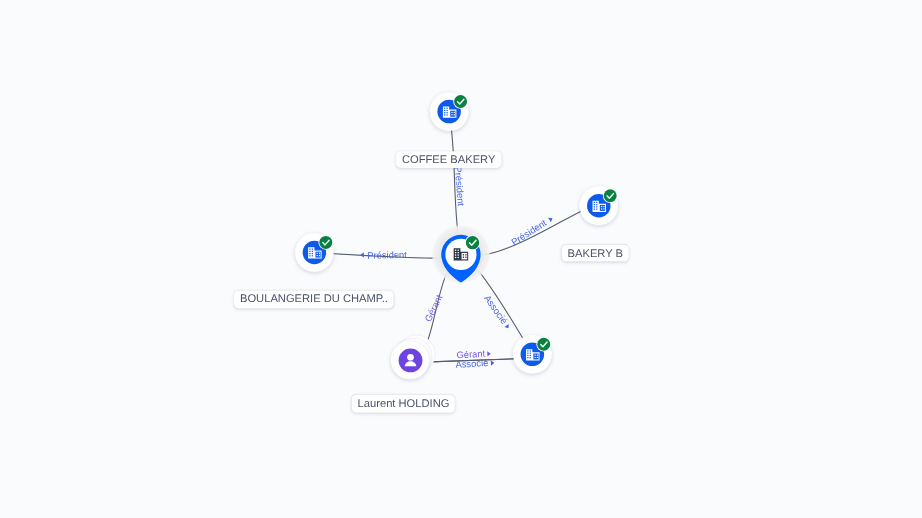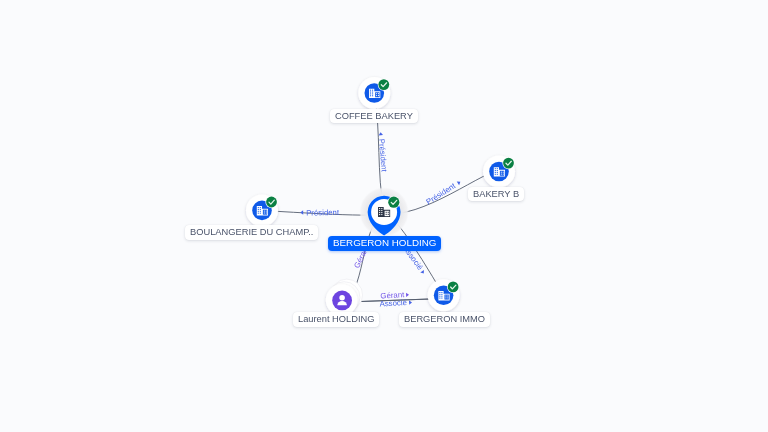--- a/index.html
+++ b/index.html
@@ -4,21 +4,21 @@
 <title>Graph</title>
 <style>
   html,body{margin:0;padding:0;}
   body{width:768px;height:432px;background:#fafbfd;font-family:"Liberation Sans",sans-serif;overflow:hidden;}
   #stage{position:relative;width:768px;height:432px;background:#fafbfd;}
   svg.graph{position:absolute;left:0;top:0;width:768px;height:432px;display:block;}
   .edge-path{fill:none;stroke:#555d6e;stroke-width:0.9;}
   .edge-label{font-family:"Liberation Sans",sans-serif;font-size:7.8px;letter-spacing:0;}
   .nlabel{position:absolute;background:#fff;border-radius:4px;padding:0 6px;white-space:nowrap;
           color:#495269;font-family:"Liberation Sans",sans-serif;
-          box-shadow:0 1px 3px rgba(28,42,72,.14),0 0 1px rgba(28,42,72,.10);}
+          box-shadow:0 1px 3px rgba(28,42,72,.14),0 0 1px rgba(28,42,72,.10);margin-top:17px;}
   .nlabel-sel{background:#0062ff;color:#fff;box-shadow:0 1px 3px rgba(26,98,240,.35);}
 </style>
 </head>
 <body>
 
 <div id="stage">
   <svg class="graph" id="gsvg" viewBox="0 0 768 432">
       <defs>
 <filter id="shadow" x="-60%" y="-60%" width="220%" height="220%">
   <feDropShadow dx="0" dy="1" stdDeviation="1.6" flood-color="#1b2a4a" flood-opacity="0.18"></feDropShadow>
@@ -202,19 +202,17 @@
           </g>
           <g>
             <circle cx="453.1" cy="286.90000000000003" r="6.1000000000000005" fill="#fff"></circle>
             <circle cx="453.1" cy="286.90000000000003" r="5.4" fill="#0a8043"></circle>
             <path d="M450.59636363636366,287.04727272727274 l1.8163636363636366,1.9145454545454548 l3.485454545454546,-3.878181818181819" fill="none" stroke="#e4f4e9" stroke-width="1.2272727272727275" stroke-linecap="round" stroke-linejoin="round"></path>
           </g>
         </g>
       </g>
       <g></g>
     </svg>
-<div class="nlabel nlabel-sel" style="top: 236.4px; height: 14.8px; line-height: 14.8px; font-size: 9.8px; padding: 0px 5px; left: 328px;"><span>BERGERON HOLDING</span></div>
     <div class="nlabel" style="top: 109px; height: 14.2px; line-height: 14.2px; font-size: 9.3px; padding: 0px 5px; left: 330px;"><span>COFFEE BAKERY</span></div>
     <div class="nlabel" style="top: 187px; height: 14.3px; line-height: 14.3px; font-size: 9.3px; padding: 0px 5px; left: 468px;"><span>BAKERY B</span></div>
-    <div class="nlabel" style="top: 225px; height: 15px; line-height: 15px; font-size: 9.3px; padding: 0px 5px; left: 185px;"><span>BOULANGERIE DU CHAMP..</span></div>
+    <div class="nlabel" style="top: 225px; height: 15px; line-height: 15px; font-size: 9.3px; padding: 0px 5px; left: 195px;"><span>BOULANGERIE DU CHAMP..</span></div>
     <div class="nlabel" style="top: 311.6px; height: 15px; line-height: 15px; font-size: 9.3px; padding: 0px 5px; left: 293px;"><span>Laurent HOLDING</span></div>
-    <div class="nlabel" style="top: 311.6px; height: 15px; line-height: 15px; font-size: 9.3px; padding: 0px 5px; left: 399px;"><span>BERGERON IMMO</span></div>
   </div>
 
 </body></html>

